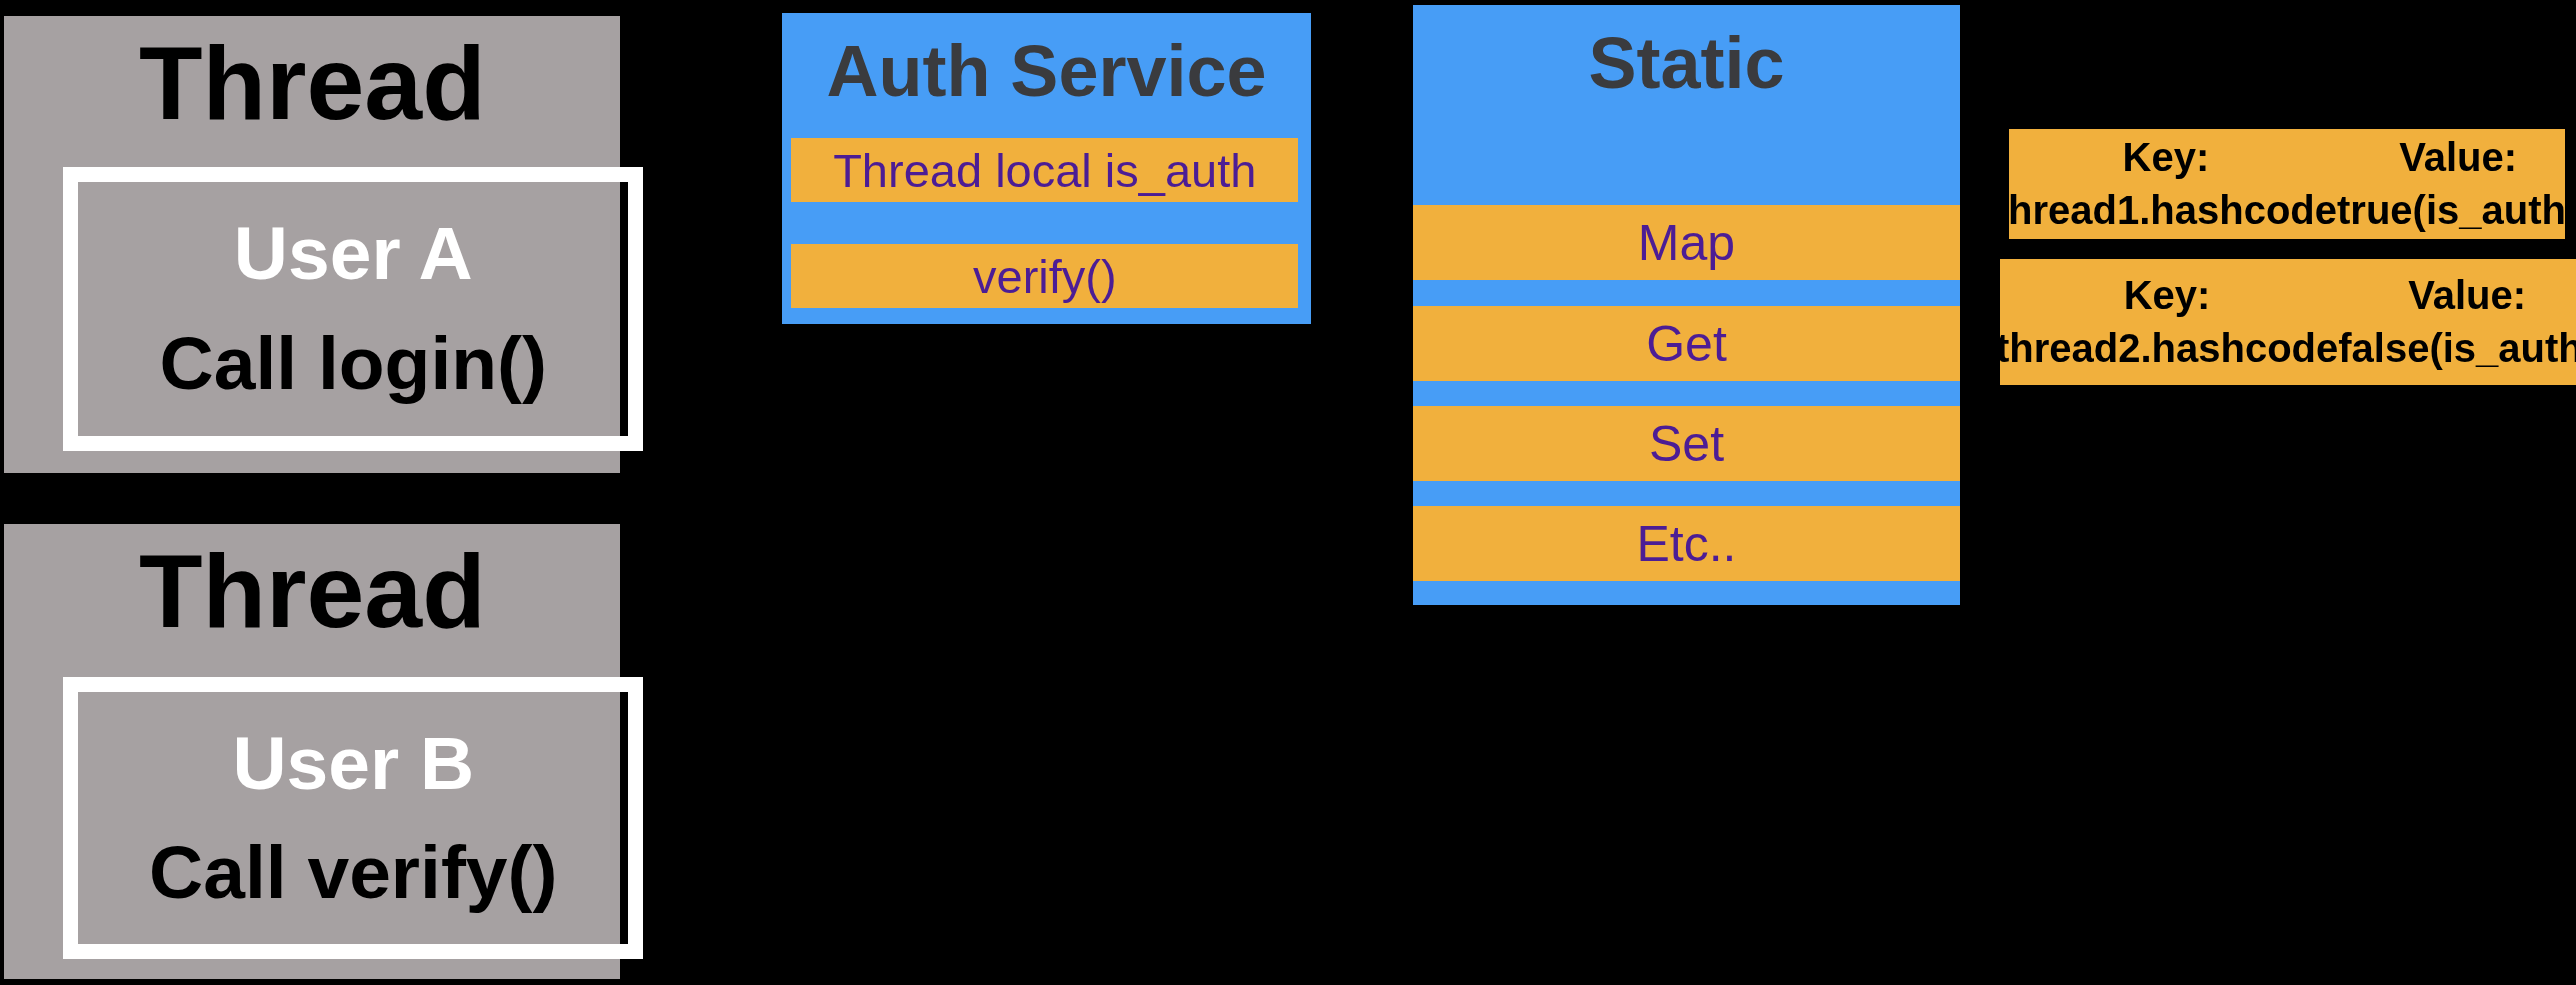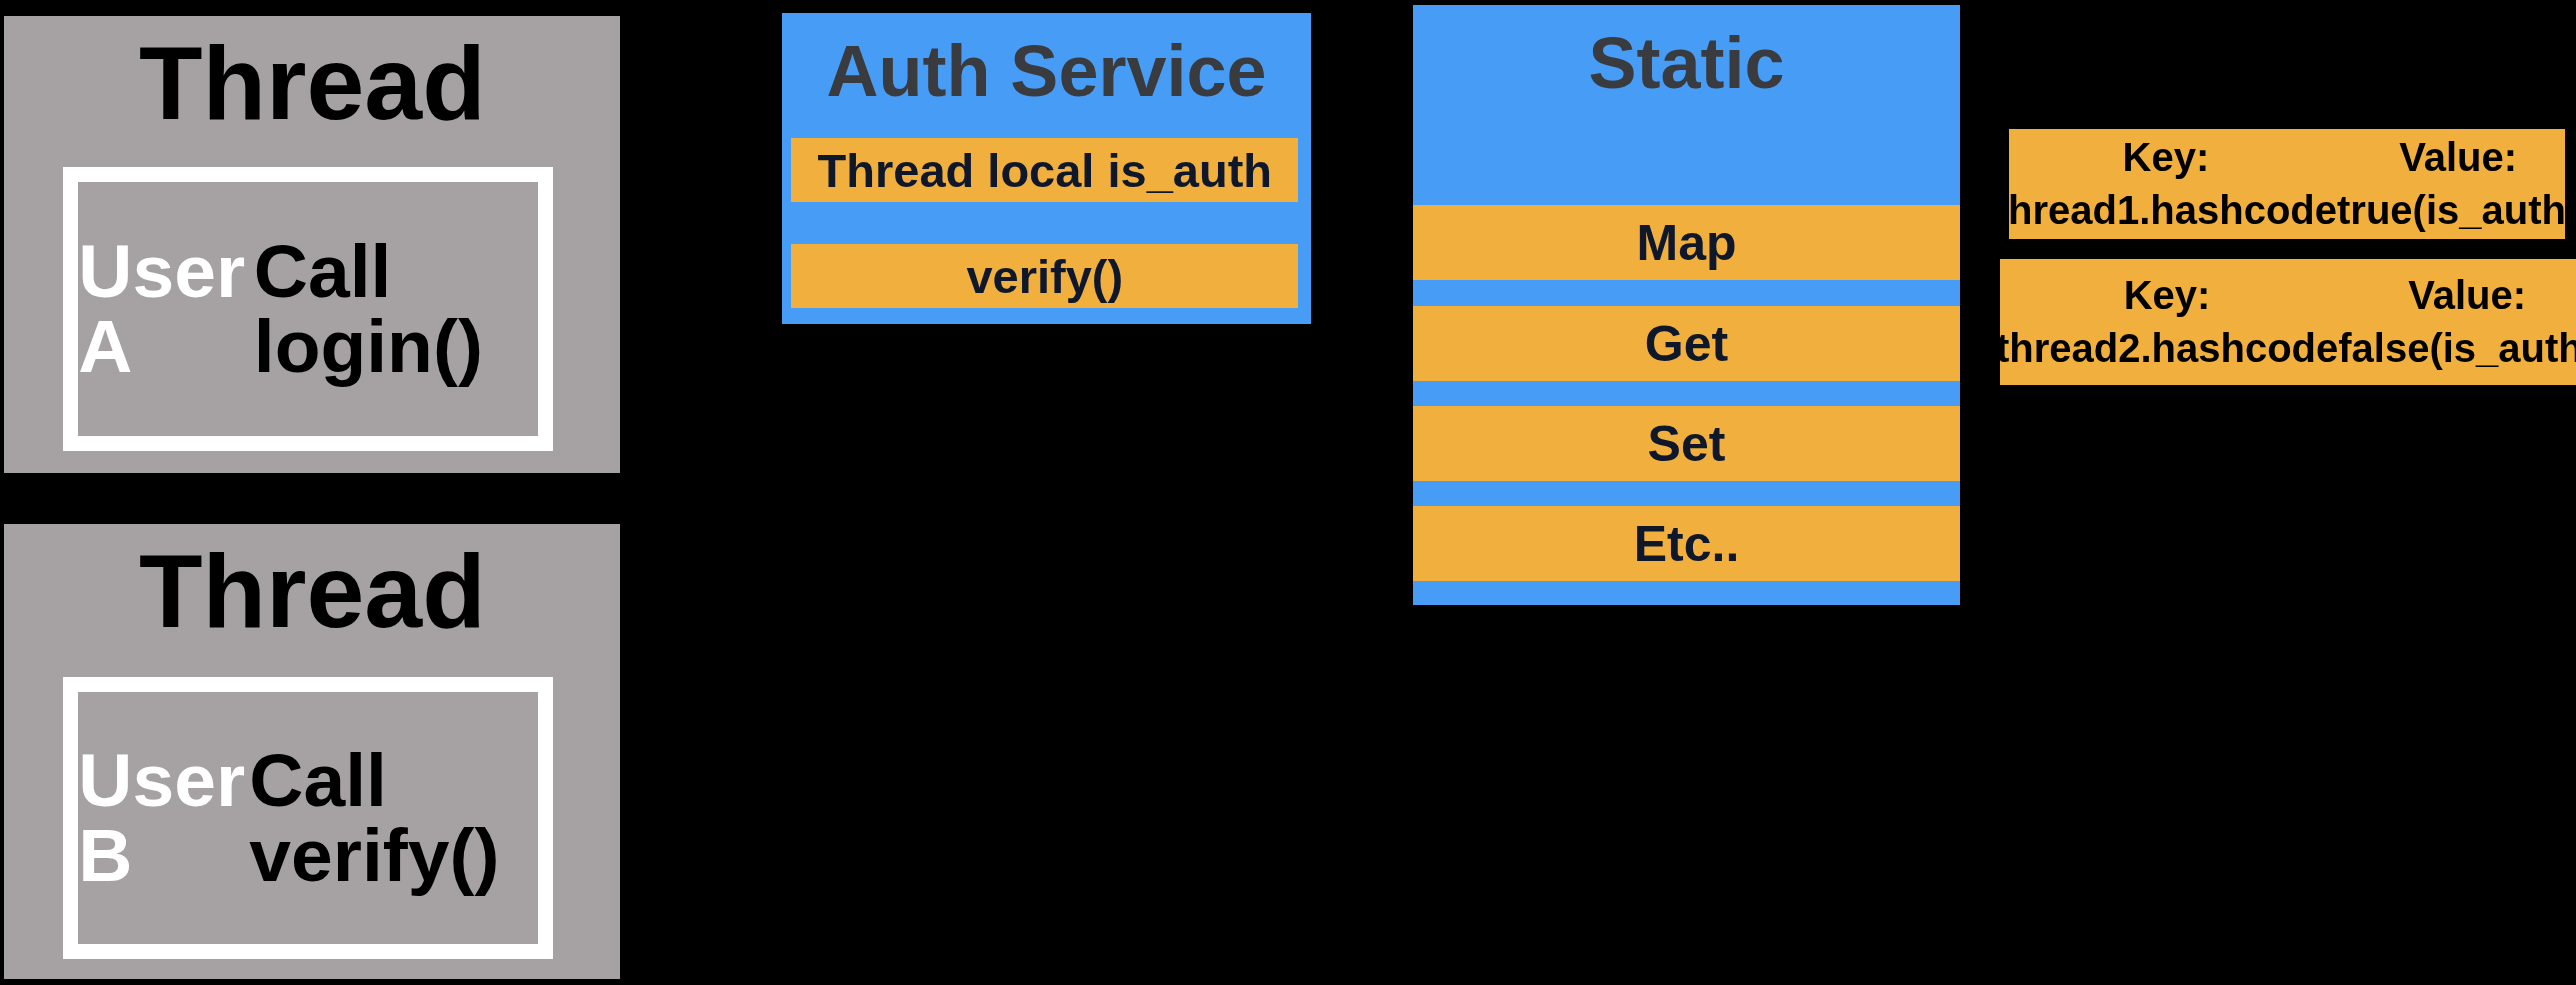--- a/index.html
+++ b/index.html
@@ -8,36 +8,36 @@
     font-family:"Liberation Sans",sans-serif;
   }
   .box{position:absolute;box-sizing:border-box;}
   
   .thread-box{background:#A6A1A2;}
   .thread-title{
     width:100%;text-align:center;padding-top:13px;
     font-size:104px;font-weight:800;color:#000;line-height:1.05;
   }
   .user-frame{
-    position:absolute;left:59px;width:490px;height:284px;
+    position:absolute;left:59px;width:580px;height:284px;
     border:15.8px solid #fff;box-sizing:border-box;
-    display:flex;flex-direction:row;justify-content:space-evenly;align-items:center;
+    display:flex;flex-direction:column;justify-content:space-evenly;align-items:center;
   }
   .user-name{font-size:75px;font-weight:800;color:#fff;line-height:1;}
   .user-action{font-size:75px;font-weight:800;color:#000;line-height:1;}
   
   .blue-box{background:#479DF6;}
   .blue-title{
     width:100%;text-align:center;color:#3A3B3E;
     font-size:72px;font-weight:800;line-height:1.18;padding-top:15.8px;
   }
   .orange-bar{
     position:absolute;background:#F1B03D;
     display:flex;align-items:center;justify-content:center;
-    color:#0f172a;font-weight:700;
+    color:#4c1d95;font-weight:400;
   }
   .auth-bar{left:9.3px;width:507px;height:64px;font-size:47px;}
   .stl-bar{left:0;width:547px;height:75px;font-size:50px;}
   
   .kv-box{
     background:#F1B03D;color:#000000;
     display:flex;flex-direction:row;justify-content:center;align-items:center;
     font-size:40px;font-weight:700;line-height:1.32;text-align:center;
   }
 </style>

